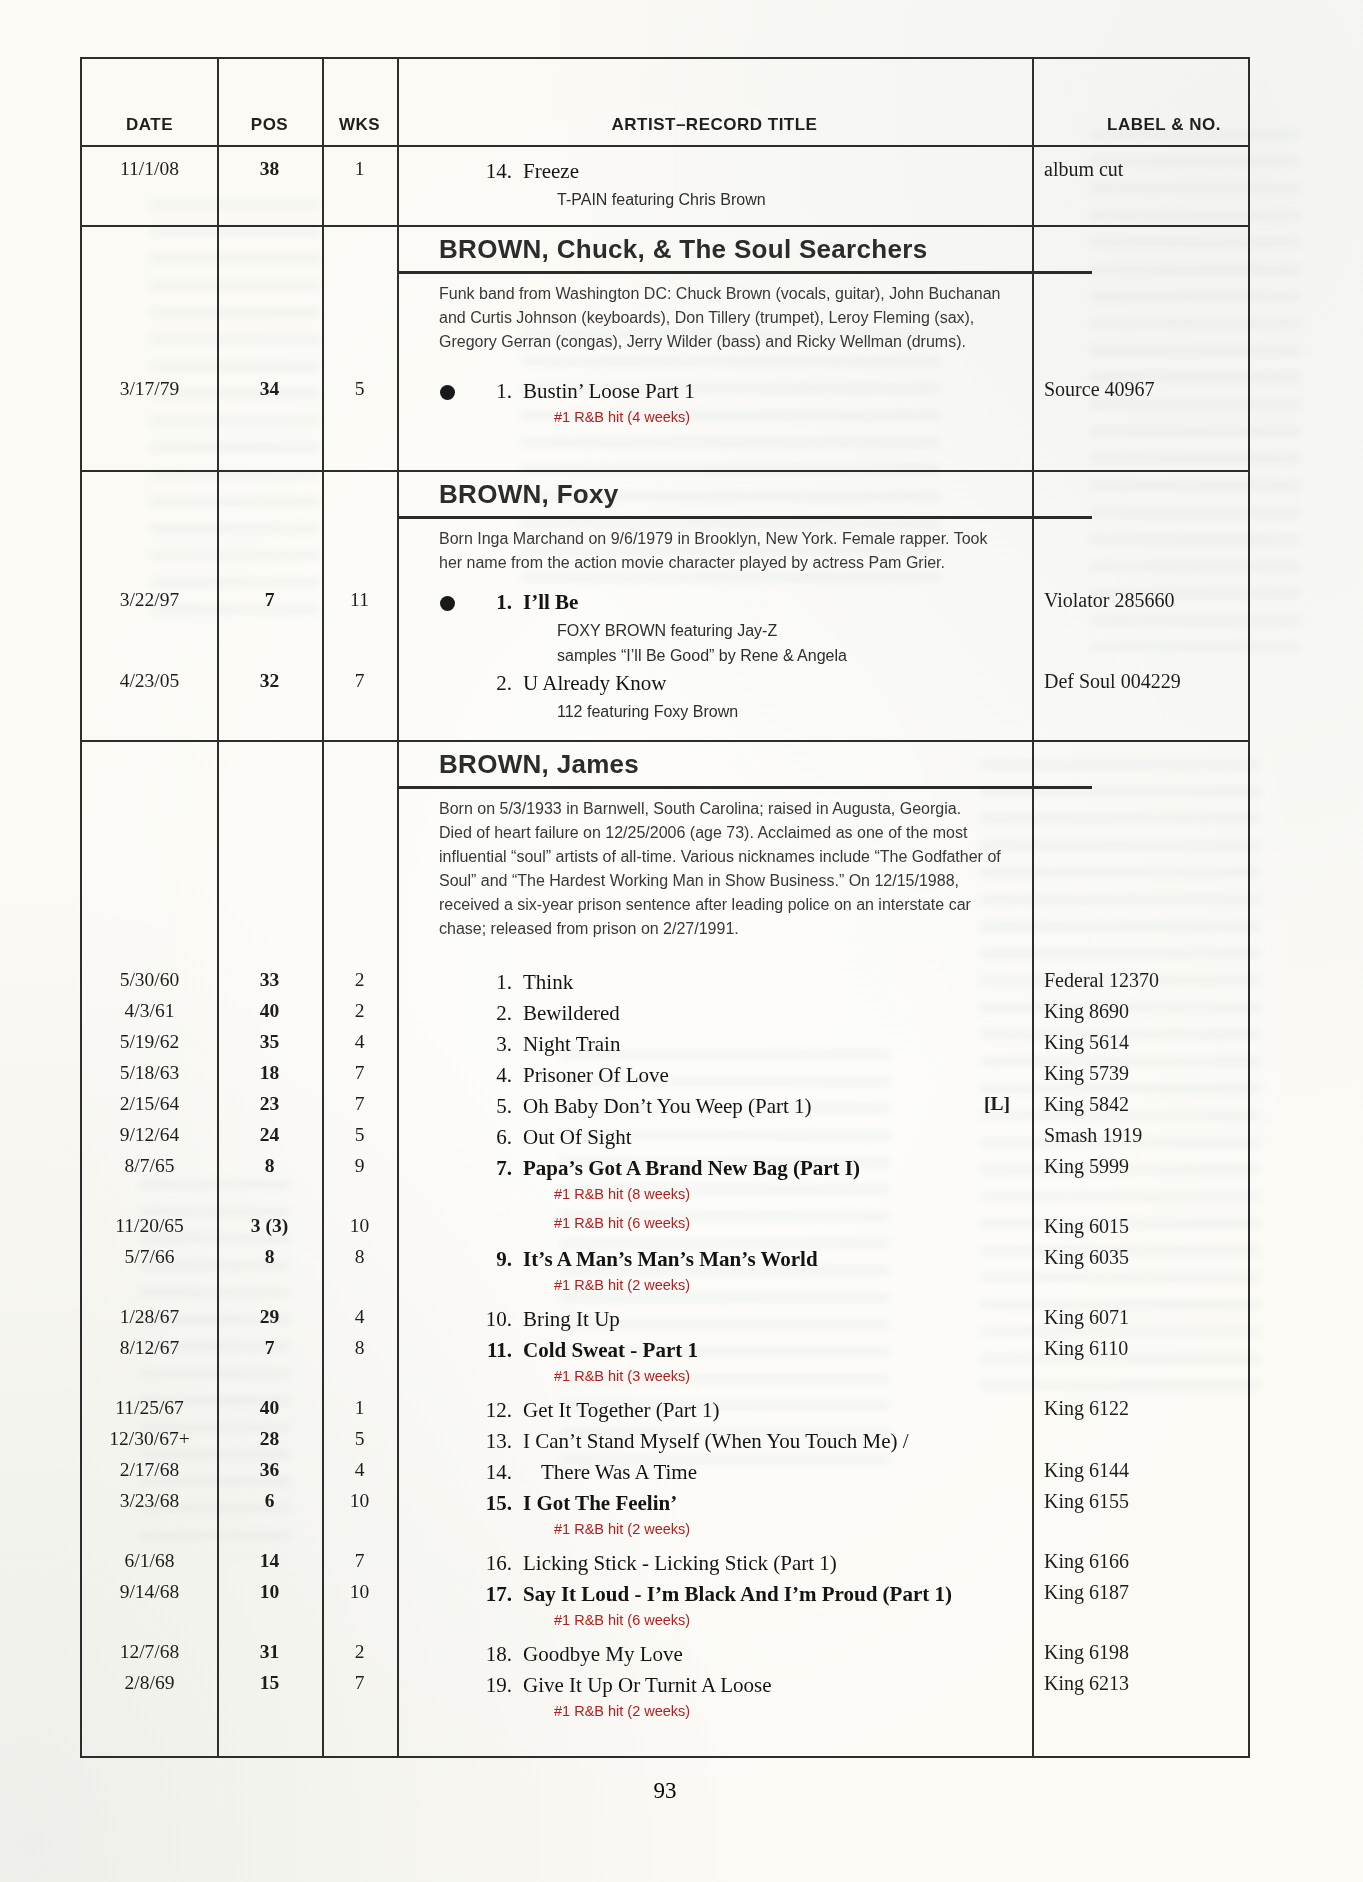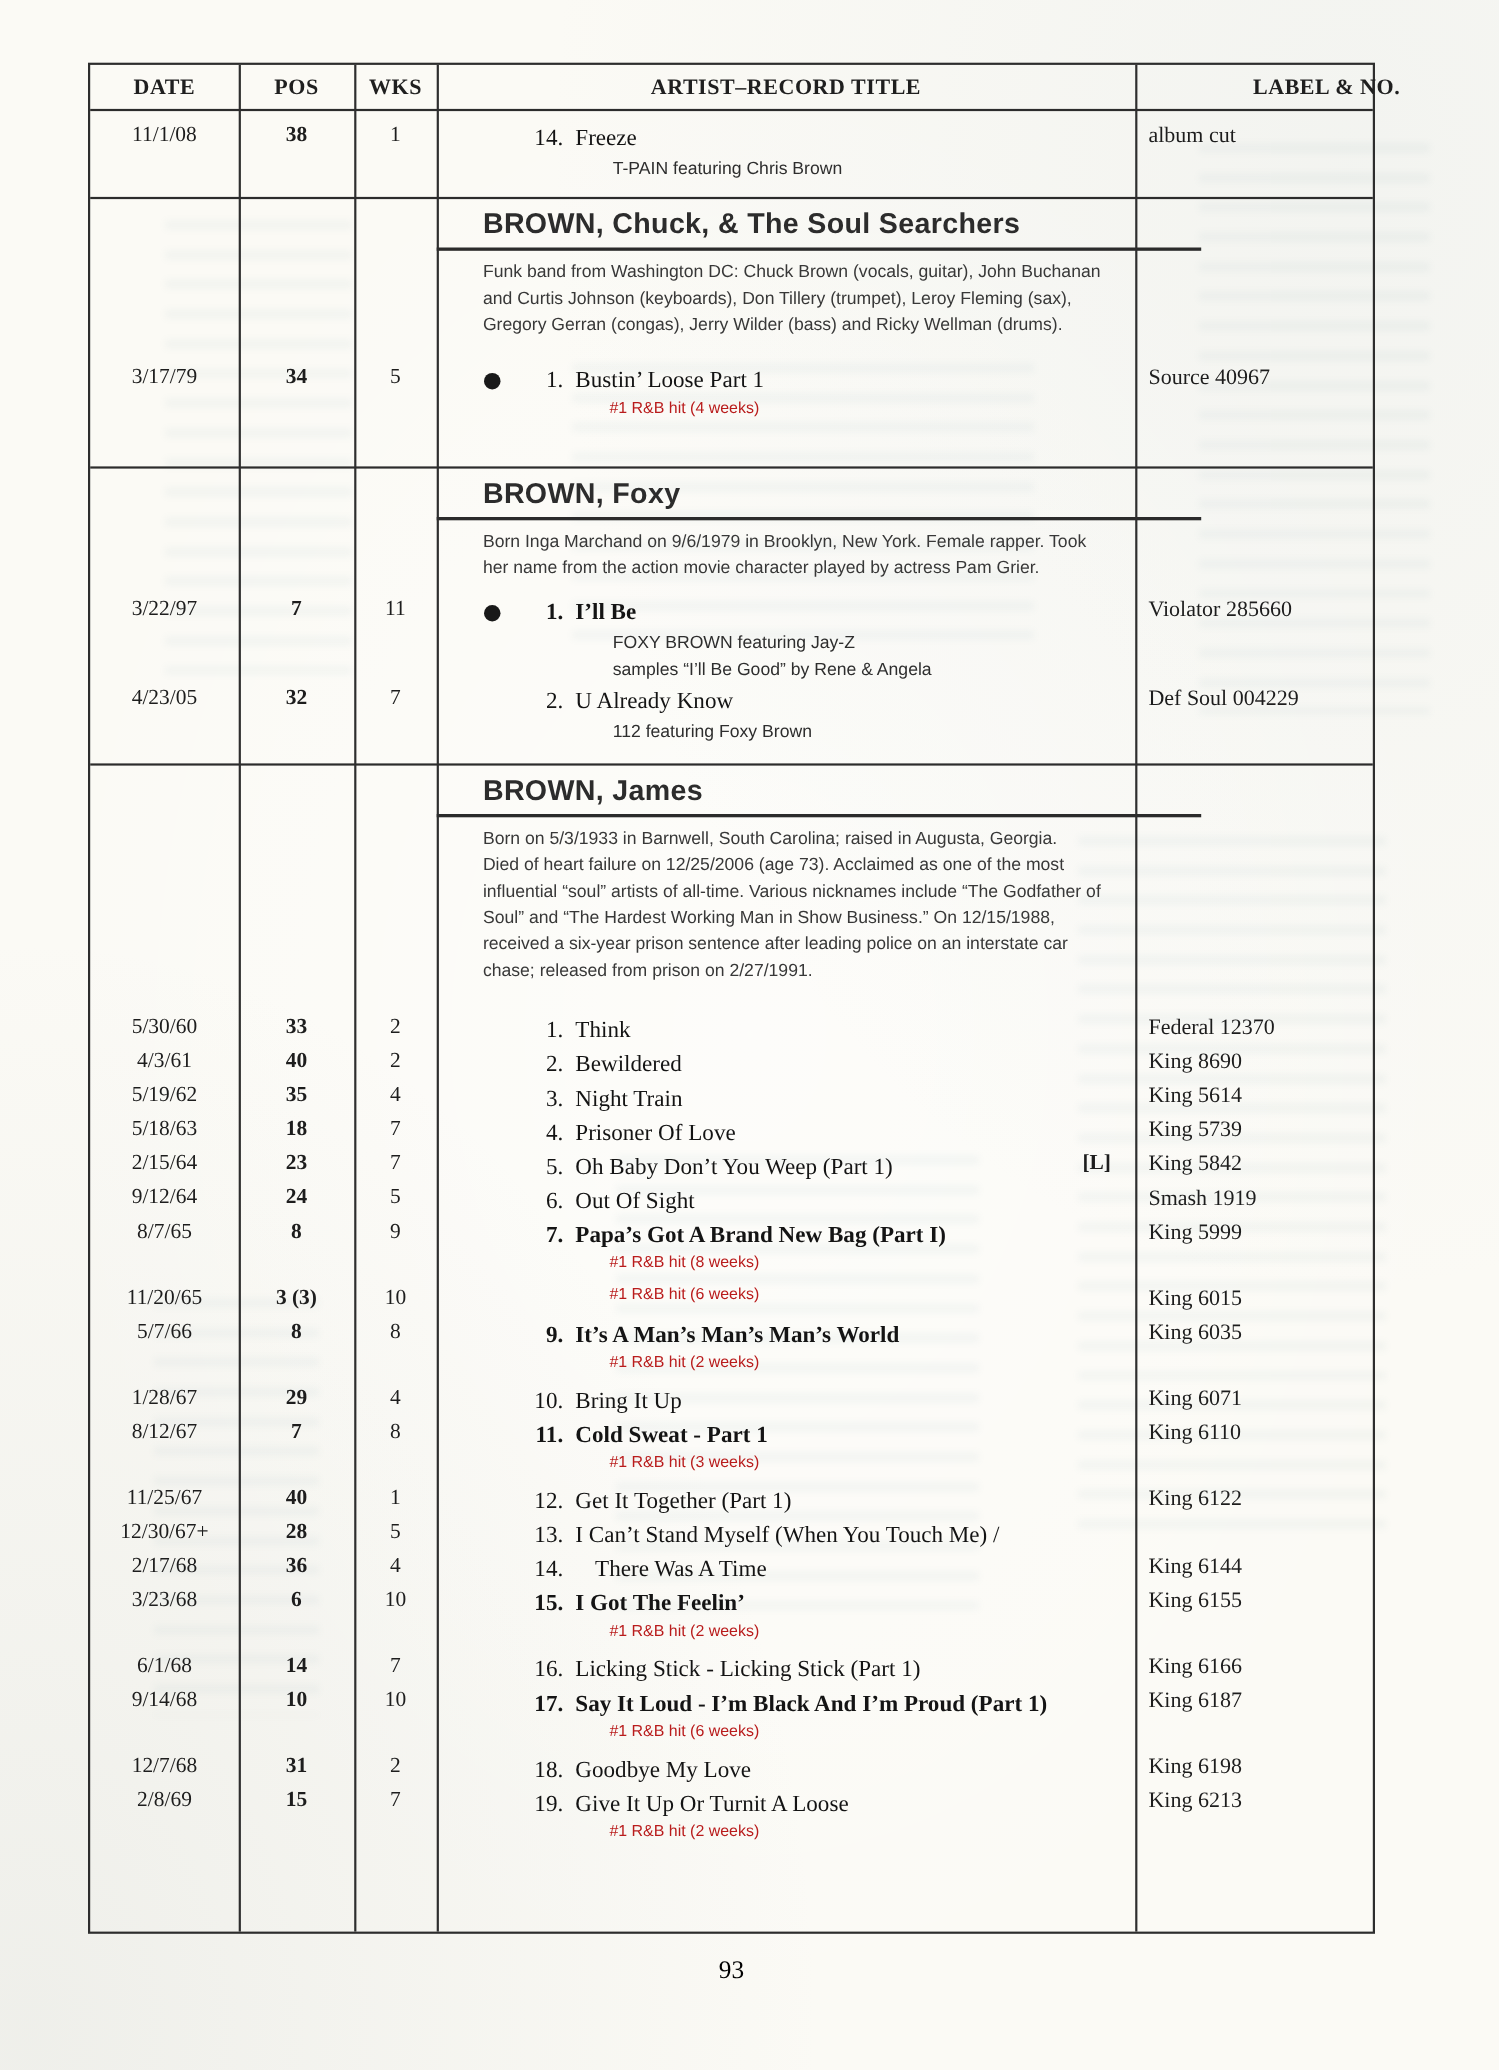--- a/index.html
+++ b/index.html
@@ -18,25 +18,25 @@
   
   .table{
     position:absolute;left:80px;top:57px;width:1170px;height:1701px;
     border:2px solid #2d2d2d;box-sizing:border-box;
     --c1:135px;--c2:240px;--c3:315px;--c4:950px;
   }
   .vline{position:absolute;top:0;bottom:0;width:2px;background:#2e2e2e;z-index:3;}
   .v1{left:var(--c1);} .v2{left:var(--c2);} .v3{left:var(--c3);} .v4{left:var(--c4);}
 
   .thead{position:relative;height:40px;border-bottom:2px solid #2c2c2c;
-    font-family:Liberation Serif, serif;font-weight:bold;
-    font-size:20px;letter-spacing:.5px;color:#1f1f1f;}
+    font-family:Liberation Sans, sans-serif;font-weight:bold;
+    font-size:17px;letter-spacing:.5px;color:#1f1f1f;margin-top:46px;}
   .thead .hc{position:absolute;top:0;line-height:40px;text-align:center;}
   .h-date{left:0;width:135px;} .h-pos{left:135px;width:105px;}
-  .h-wks{left:240px;width:75px;} .h-title{left:315px;width:635px;} .h-label{left:950px;width:264px;padding-left:42px;}
+  .h-wks{left:240px;width:75px;} .h-title{left:315px;width:635px;} .h-label{left:950px;width:264px;}
 
   
   .section{position:relative;box-sizing:border-box;}
   .section.bordered{border-top:2px solid #2c2c2c;}
   .s0{height:78px;} .s1{height:245px;} .s2{height:270px;} .s3{height:1067px;}
 
   .artist-head{margin-left:315px;width:695px;box-sizing:border-box;
     border-bottom:3px solid #2b2b2b;padding:7px 16px 6px 42px;}
   .artist-name{font-family:"Liberation Sans","DejaVu Sans",sans-serif;font-weight:bold;
     font-size:26px;color:#2c2c2c;letter-spacing:.3px;white-space:nowrap;}

